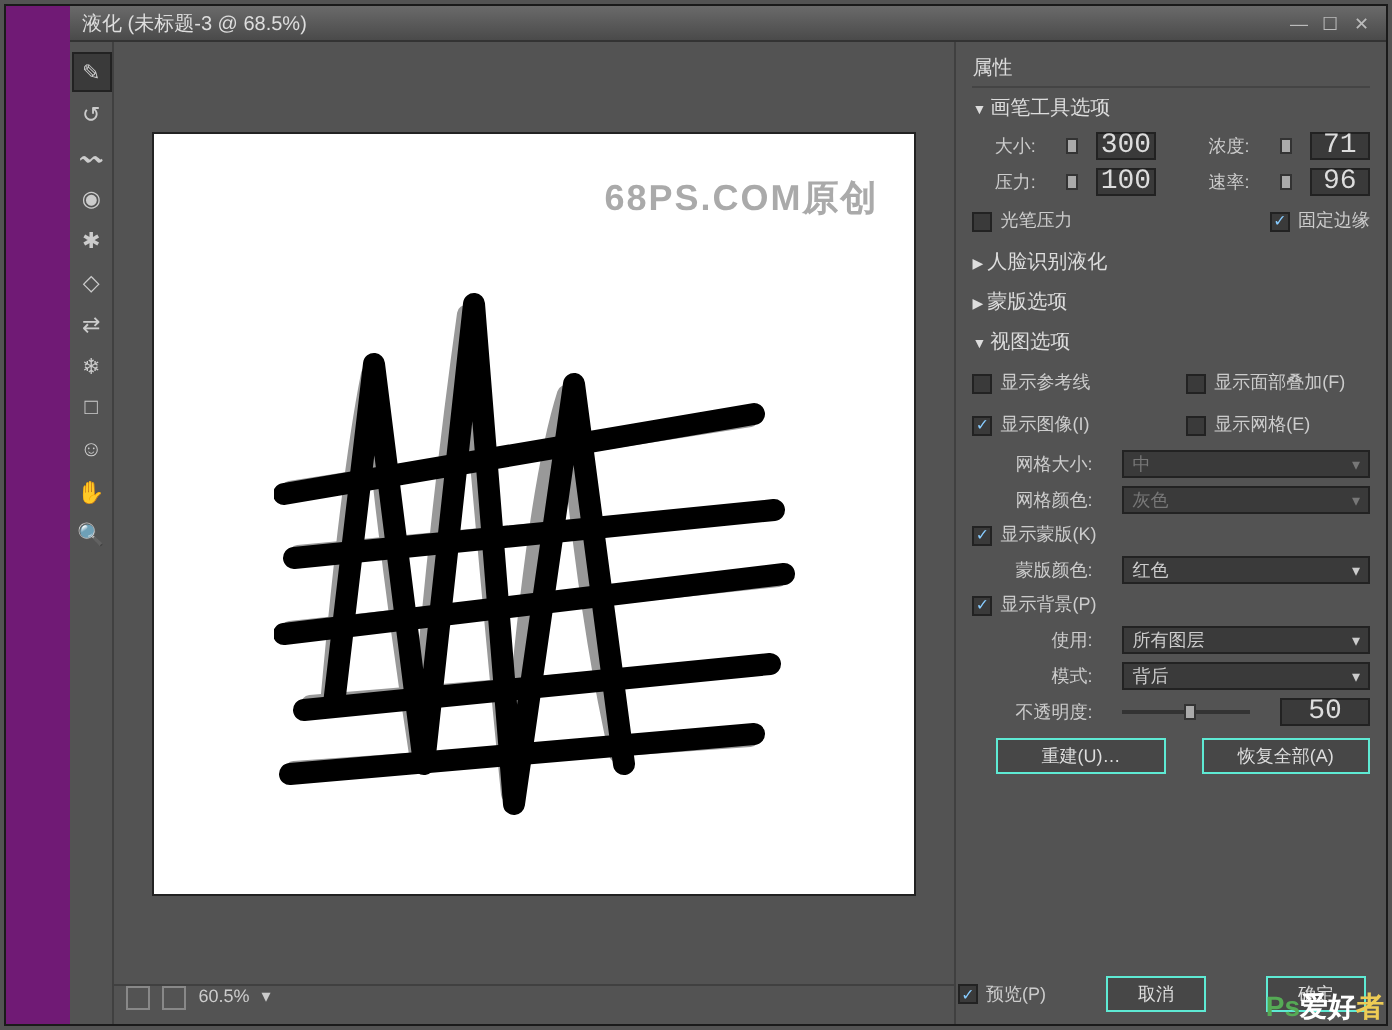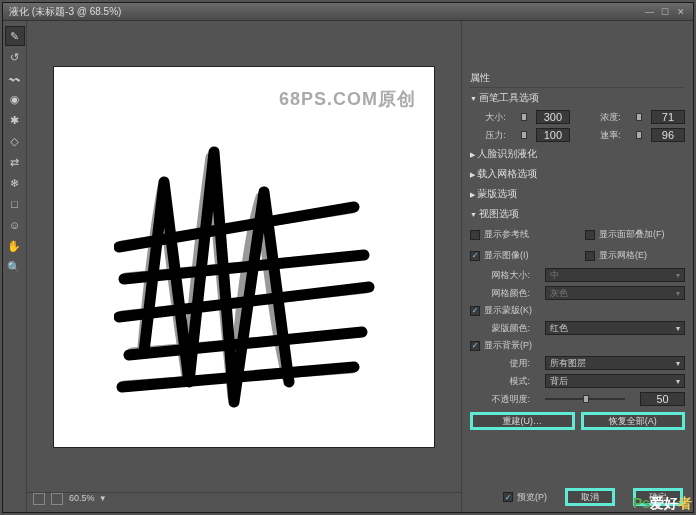--- a/index.html
+++ b/index.html
@@ -1,50 +1,50 @@
 <!DOCTYPE html>
 <html><head>
 <meta charset="utf-8">
 <style>
 * { margin: 0; padding: 0; box-sizing: border-box; font-family: "Microsoft YaHei", sans-serif; }
 body { background: #535353; width: 696px; height: 515px; overflow: hidden; position: relative; }
-.window { position: absolute; top: 2px; left: 2px; right: 2px; bottom: 2px; border: 1px solid #1a1a1a; background: #701a75; }
+.window { position: absolute; top: 2px; left: 2px; right: 2px; bottom: 2px; border: 1px solid #1a1a1a; background: #701a75; padding-left: 32px; }
 .titlebar { height: 18px; background: linear-gradient(#6a6a6a,#4a4a4a); border-bottom: 1px solid #333; display: flex; align-items: center; padding: 0 6px; font-size: 10px; color: #ddd; }
 .titlebar .wbtn { margin-left: auto; display: flex; gap: 6px; }
 .titlebar .wbtn span { width: 10px; height: 10px; font-size: 9px; color: #bbb; cursor: pointer; }
 .body { display: flex; height: calc(100% - 18px); }
 .tools { width: 24px; background: #535353; border-right: 1px solid #404040; padding-top: 4px; }
 .tool { width: 20px; height: 20px; margin: 1px auto; display: flex; align-items: center; justify-content: center; color: #ccc; font-size: 11px; cursor: pointer; }
 .tool.active { background: #3a3a3a; border: 1px solid #222; }
 .canvas-area { flex: 1; background: #535353; position: relative; display: flex; flex-direction: column; }
 .canvas-wrap { flex: 1; display: flex; align-items: center; justify-content: center; padding: 20px; }
 .canvas { background: #fff; width: 380px; height: 380px; box-shadow: 0 0 0 1px #222; position: relative; }
 .watermark { position: absolute; top: 20px; right: 18px; font-size: 18px; font-weight: bold; color: #aaa; letter-spacing: 1px; }
 .scribble { position: absolute; top: 70px; left: 60px; }
 .status { height: 20px; background: #535353; border-top: 1px solid #404040; display: flex; align-items: flex-start; padding: 0 6px; font-size: 9px; color: #ccc; gap: 6px; }
 .status .ico { width: 12px; height: 12px; border: 1px solid #888; }
 .panel { width: 232px; background: #535353; border-left: 1px solid #404040; padding: 4px 8px; font-size: 10px; color: #ccc; overflow: hidden; }
-.panel-title { font-size: 10px; color: #ddd; padding: 2px 0; border-bottom: 1px solid #444; margin-top: 44px; }
+.panel-title { font-size: 10px; color: #ddd; padding: 2px 0; border-bottom: 1px solid #444; }
 .section-hd { font-size: 10px; color: #ddd; padding: 3px 0; cursor: pointer; }
 .section-hd::before { content: "▼ "; font-size: 7px; }
 .section-hd.collapsed::before { content: "▶ "; }
 .row { display: flex; align-items: center; padding: 2px 0; gap: 15px; }
 .row .lbl { width: 48px; text-align: right; font-size: 9px; color: #ccc; }
 .row .lbl2 { width: 60px; text-align: right; font-size: 9px; color: #ccc; }
 .slider { flex: 1; height: 10px; position: relative; }
 .slider .track { position: absolute; top: 4px; left: 0; right: 0; height: 2px; background: #333; }
 .slider .thumb { position: absolute; top: 1px; width: 6px; height: 8px; background: #aaa; border: 1px solid #333; }
-.numbox { width: 45px; height: 14px; background: #3a3a3a; border: 1px solid #222; color: #ddd; font-size: 11px; text-align: center; line-height: 12px; }
+.numbox { width: 45px; height: 14px; background: #3a3a3a; border: 1px solid #222; color: #ddd; font-size: 14px; text-align: center; line-height: 12px; font-family: Liberation Mono, monospace; }
 .chk { display: flex; align-items: center; gap: 4px; font-size: 9px; padding: 2px 0; }
 .chk .box { width: 10px; height: 10px; background: #3a3a3a; border: 1px solid #222; display: flex; align-items: center; justify-content: center; font-size: 8px; color: #8cf; }
 .chk .box.checked::after { content: "✓"; }
 .sel { flex: 1; height: 14px; background: #3a3a3a; border: 1px solid #222; font-size: 9px; color: #ccc; padding: 0 4px; display: flex; align-items: center; justify-content: space-between; }
 .sel.dim { color: #777; }
 .sel::after { content: "▾"; font-size: 8px; }
-.btn { height: 18px; background: #474747; border: 3px solid #5eead4; font-size: 9px; color: #ddd; display: flex; align-items: center; justify-content: center; cursor: pointer; }
+.btn { height: 18px; background: #474747; border: 1px solid #5eead4; font-size: 9px; color: #ddd; display: flex; align-items: center; justify-content: center; cursor: pointer; margin-left: 12px; }
 .btnrow { display: flex; gap: 6px; margin: 4px 0; }
 .btnrow .btn { flex: 1; }
 .footer { position: absolute; bottom: 6px; right: 10px; display: flex; gap: 18px; align-items: center; }
 .footer .btn { width: 50px; }
 .wm-corner { position: absolute; bottom: 2px; right: 4px; font-size: 14px; font-weight: bold; }
 .wm-corner .g { color: #5a5; } .wm-corner .w { color: #fff; } .wm-corner .y { color: #ec5; }
 </style>
 </head>
 <body>
 
@@ -122,23 +122,32 @@
             <div class="thumb" style="left:95%"></div>
           </div>
         <div class="numbox">100</div>
         <span class="lbl">速率:</span>
         <div class="slider">
             <div class="track"></div>
             <div class="thumb" style="left:92%"></div>
           </div>
         <div class="numbox">96</div>
       </div>
+      <div class="row" style="justify-content:space-between">
+        <div class="chk">
+            <span class="box"></span>
+            <span>光笔压力</span>
+          </div>
+        <div class="chk">
+            <span class="box checked"></span>
+            <span>固定边缘</span>
+          </div>
+      </div>
 
       <div class="section-hd collapsed">人脸识别液化</div>
-      <div class="section-hd collapsed">载入网格选项</div>
       <div class="section-hd collapsed">蒙版选项</div>
 
       <div class="section-hd">视图选项</div>
       <div class="row">
         <div class="chk" style="flex:1">
             <span class="box"></span>
             <span>显示参考线</span>
           </div>
         <div class="chk" style="flex:1">
             <span class="box"></span>

